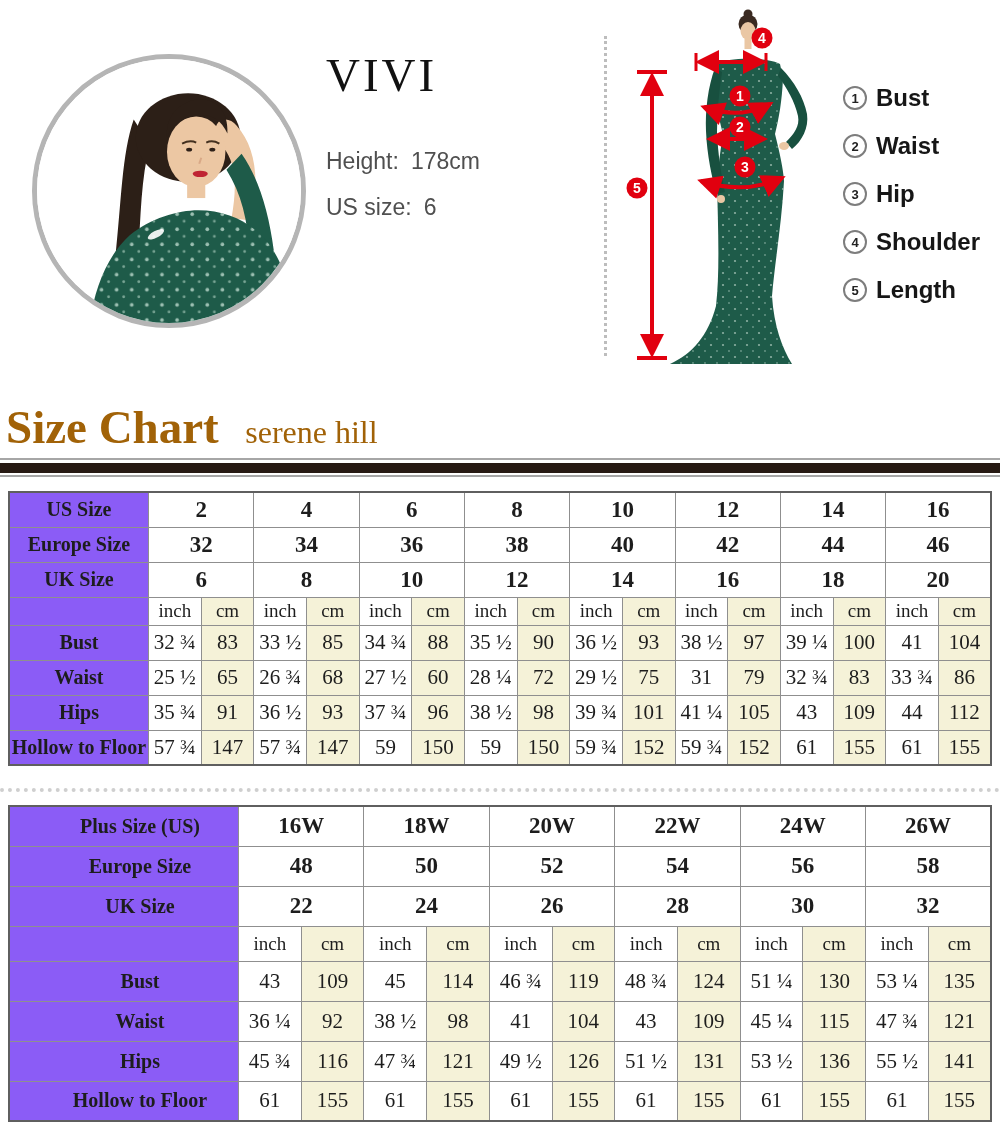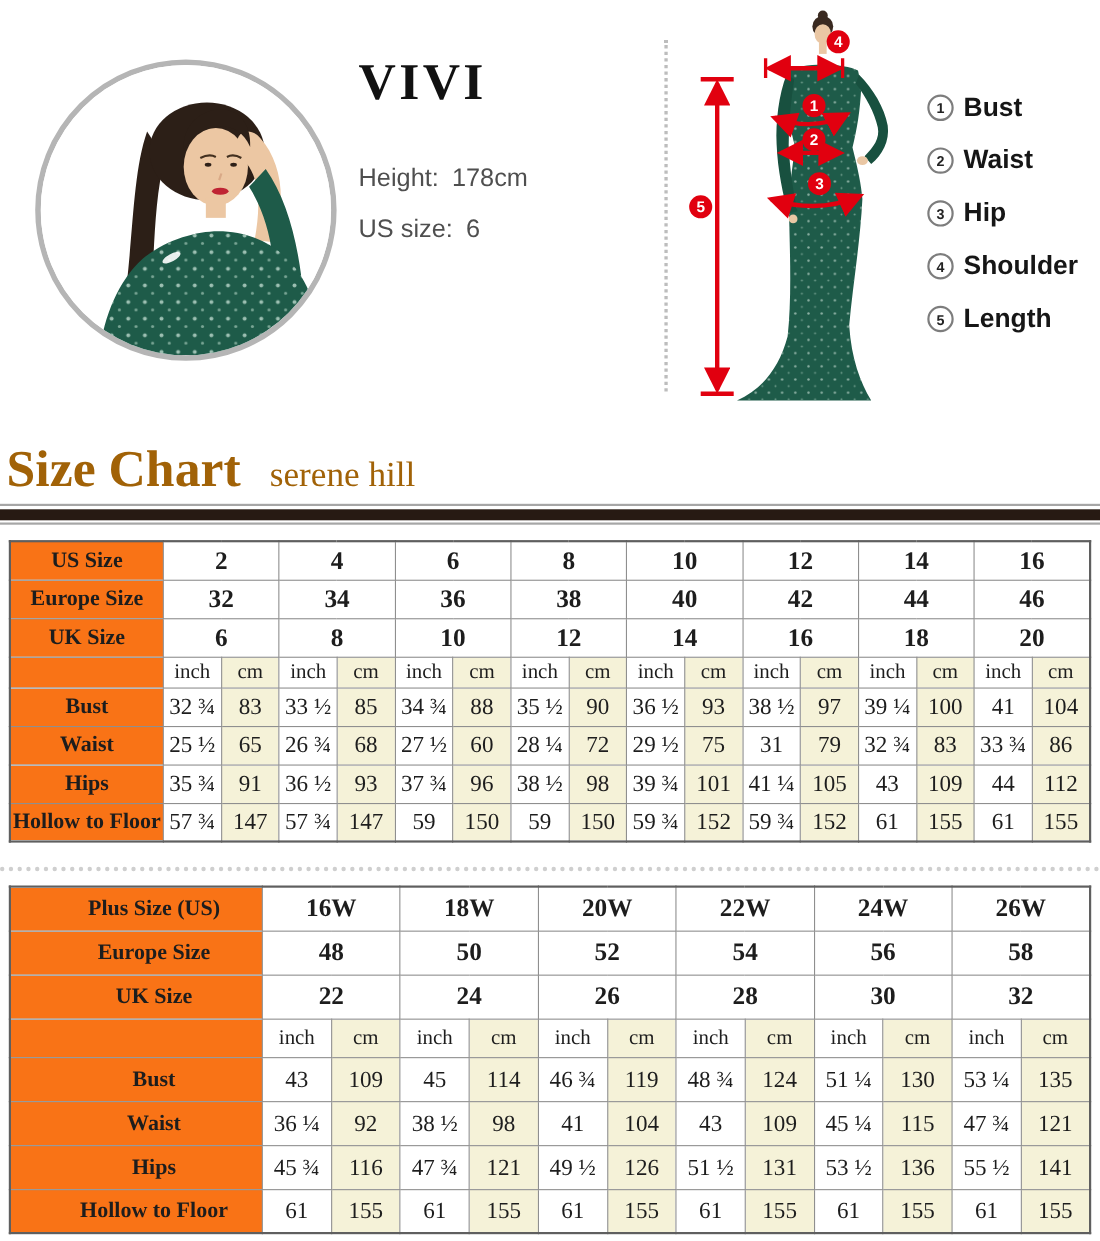--- a/index.html
+++ b/index.html
@@ -4,21 +4,21 @@
 <style>
   html,body{margin:0;padding:0;background:#ffffff;}
   .page{position:relative;width:1000px;height:1128px;background:#fff;overflow:hidden;
         font-family:"Liberation Sans",sans-serif;}
 
   
   .hero{position:relative;width:1000px;height:398px;}
   .portrait{position:absolute;left:32px;top:54px;width:264px;height:264px;border-radius:50%;
             border:5px solid #b5b5b5;overflow:hidden;background:#fdfdfd;}
   .brand-name{position:absolute;left:326px;top:48px;font-family:"Liberation Serif",serif;
-              font-size:47px;color:#111;letter-spacing:3px;font-weight:bold;}
+              font-size:47px;color:#111;letter-spacing:3px;}
   .model-info{position:absolute;left:326px;top:148px;}
   .info-line{font-size:23px;color:#4f4f4f;margin-bottom:19px;white-space:nowrap;}
   .info-line .v{margin-left:12px;color:#4f4f4f;}
   .vdots{position:absolute;left:604px;top:36px;height:320px;width:0;border-left:3px dotted #bdbdbd;}
   .diagram{position:absolute;left:612px;top:6px;}
   .legend{position:absolute;left:843px;top:84px;}
   .legend-item{display:flex;align-items:center;margin-bottom:20px;}
   .legend-num{width:20px;height:20px;border:2px solid #7d7d7d;border-radius:50%;
               font-size:13px;font-weight:bold;color:#222;display:flex;align-items:center;
               justify-content:center;flex:0 0 auto;}
@@ -32,21 +32,21 @@
                color:#a16207;margin-left:22px;vertical-align:baseline;}
   .rule-thin{border-top:2px solid #a6a6a6;margin-top:4px;}
   .rule-bar{height:10px;background:#271a13;margin-top:3px;}
   .rule-thin2{border-top:2px solid #a6a6a6;margin-top:2px;}
 
   
   table.size-table{border-collapse:collapse;width:984px;margin-left:8px;table-layout:fixed;
                    font-family:"Liberation Serif",serif;border:2px solid #5f5f5f;}
   table.size-table td,table.size-table th{border:1px solid #8f8f8f;text-align:center;
                    padding:0;color:#1d1d1d;overflow:hidden;white-space:nowrap;}
-  th.lbl{background:#f97316;text-align:left;padding-left:8px;font-weight:bold;font-size:20px;}
+  th.lbl{background:#8b5cf6;text-align:left;padding-left:8px;font-weight:bold;font-size:20px;}
   td.hdr{background:#ffffff;font-weight:bold;font-size:23px;}
   td.inch{background:#ffffff;font-size:21px;}
   td.cm{background:#f5f2d8;font-size:21px;}
   tr.unit-row td{font-size:19px;}
   table.t1{margin-top:14px;}
   table.t1 tr{height:35px;} table.t1 tr.unit-row{height:28px;}
   table.t1 th.lbl{width:138px;}
   table.t2 tr{height:40px;} table.t2 tr.unit-row{height:35px;}
   table.t2 th.lbl{width:196px;padding-left:32px;}
   .dots-sep{margin:22px 0 13px 0;border-top:4px dotted #cfcfcf;width:1000px;}

